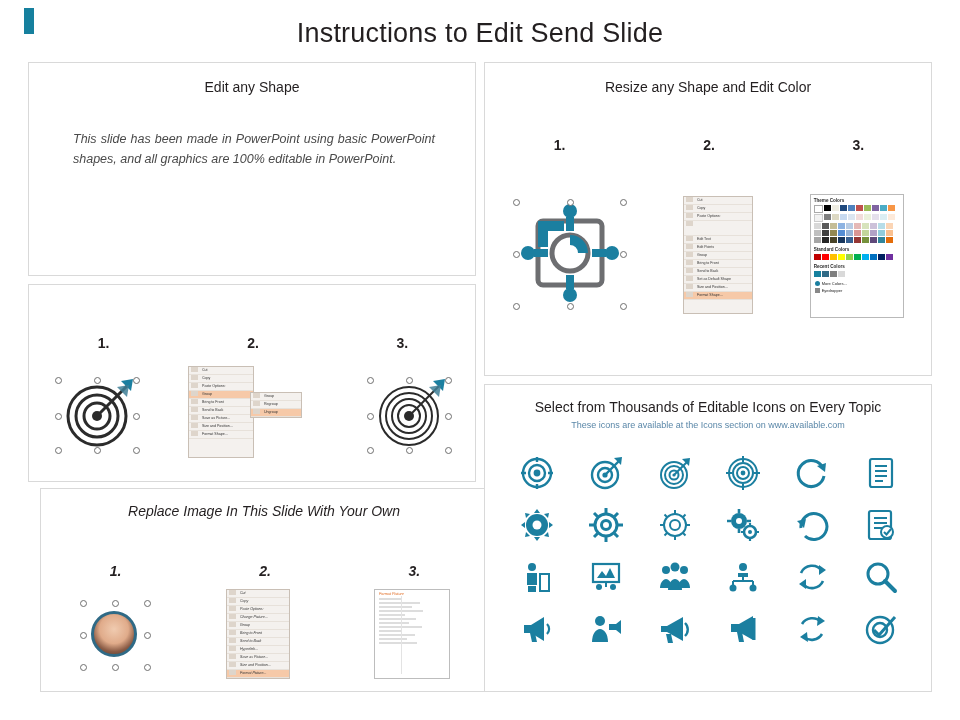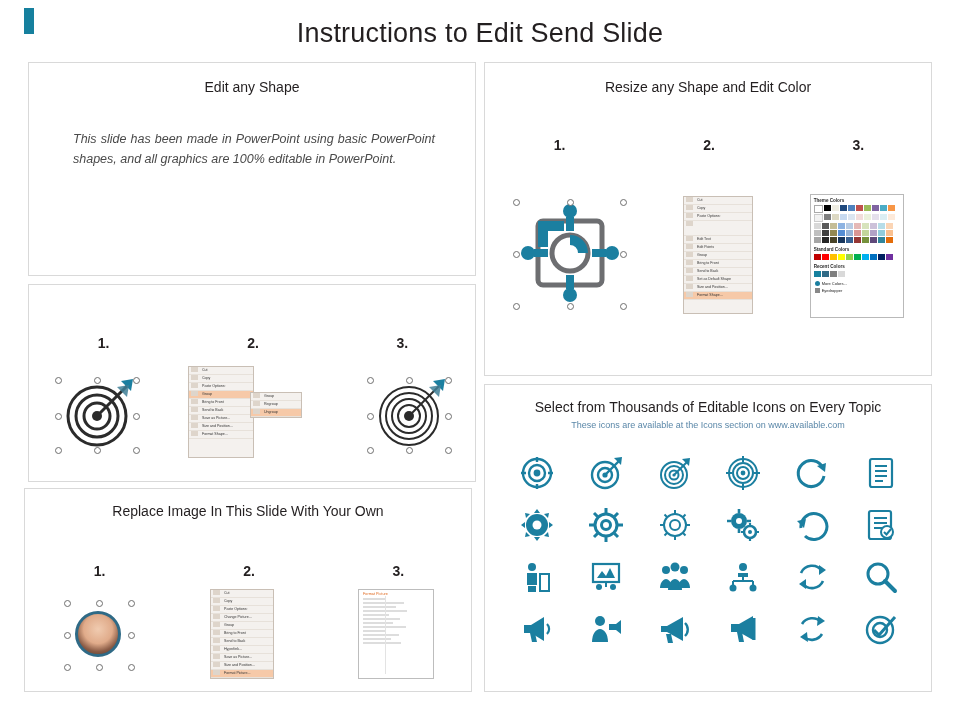--- a/index.html
+++ b/index.html
@@ -90,21 +90,21 @@
   #panel-edit-shape .p2 { position: absolute; left: 44px; top: 134px; width: 362px; }
 
   
   #panel-own-icons { left: 28px; top: 284px; width: 448px; height: 198px; }
   #panel-own-icons .panel-title { margin-top: 20px; }
   #panel-own-icons .numrow { position: absolute; top: 50px; left: 0; width: 448px; }
   #panel-own-icons .gfxrow { position: absolute; top: 74px; left: 0; width: 448px; height: 110px;
       display: flex; justify-content: space-around; align-items: center; }
 
   
-  #panel-replace-image { left: 24px; top: 488px; width: 448px; height: 204px; }
+  #panel-replace-image { left: 40px; top: 488px; width: 448px; height: 204px; font-style: italic; }
   #panel-replace-image .panel-title { margin-top: 14px; }
   #panel-replace-image .small-text { position: absolute; top: 44px; left: 38px; width: 374px; text-align: left; }
   #panel-replace-image .numrow { position: absolute; top: 74px; left: 0; width: 448px; }
   #panel-replace-image .gfxrow { position: absolute; top: 96px; left: 0; width: 448px; height: 100px;
       display: flex; justify-content: space-around; align-items: center; }
 
   
   #panel-resize-shape { left: 484px; top: 62px; width: 448px; height: 314px; }
   #panel-resize-shape .panel-title { margin-top: 16px; }
   #panel-resize-shape .numrow { position: absolute; top: 74px; left: 0; width: 448px; }

